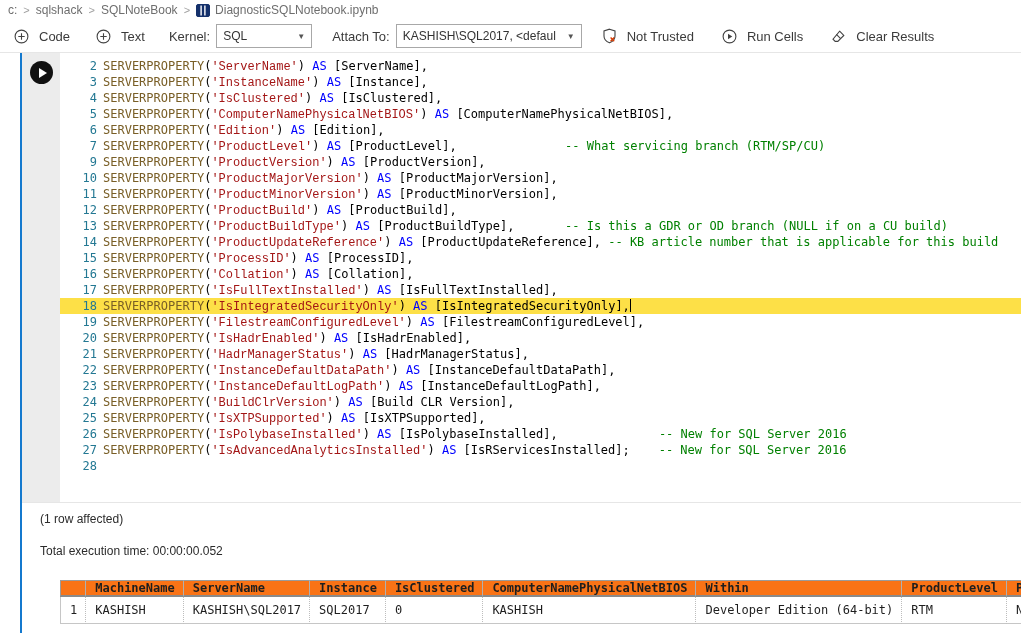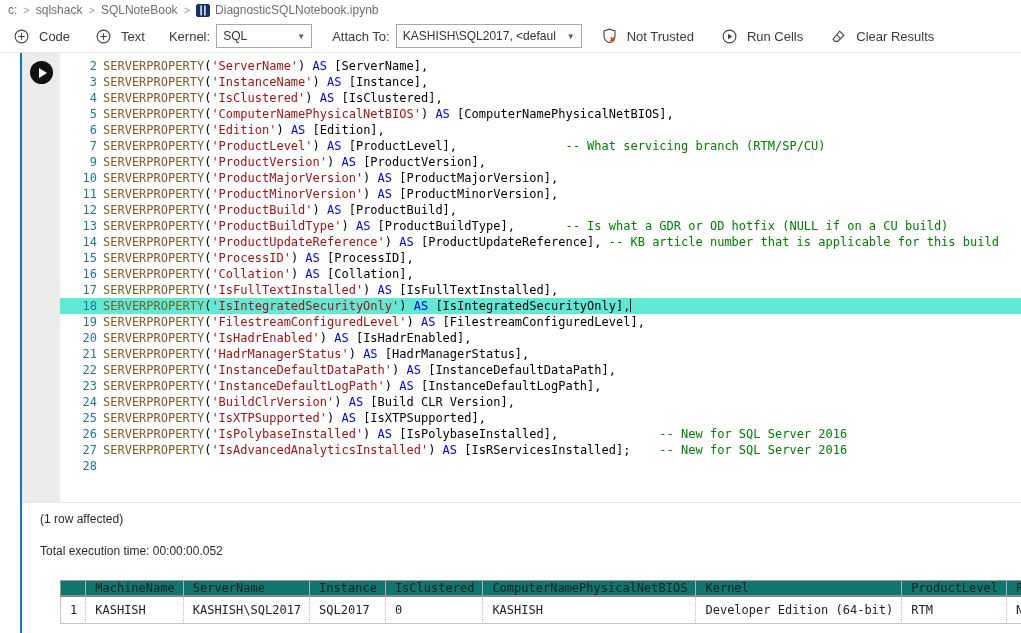--- a/index.html
+++ b/index.html
@@ -35,35 +35,35 @@
   #gutter{position:absolute;left:22px;top:53px;width:38px;height:449px;background:var(--gutter);}
   #runbtn{position:absolute;left:8px;top:8px;width:23px;height:23px;border-radius:50%;
       background:#111;display:flex;align-items:center;justify-content:center;cursor:pointer;}
   #runbtn .tri{width:0;height:0;border-style:solid;border-width:5px 0 5px 8px;
       border-color:transparent transparent transparent #fff;margin-left:2px;}
 
   
   #editor{position:absolute;left:60px;top:53px;right:0;height:449px;padding-top:5px;
       font-family:"DejaVu Sans Mono","Liberation Mono",monospace;font-size:12px;cursor:text;}
   .line{height:16px;line-height:16px;white-space:pre;}
-  .line.cur{background:#5eead4;}
+  .line.cur{background:#fde047;}
   .ln{display:inline-block;width:37px;text-align:right;color:var(--ln);margin-right:6px;}
-  .fn{color:var(--fn);} .str{color:var(--str);} .kw{color:var(--kw);}
+  .fn{color:var(--fn);} .str{color:var(--str);font-family:Liberation Mono, monospace;} .kw{color:var(--kw);}
   .pln{color:var(--pln);} .cmt{color:var(--cmt);}
   .cursor{display:inline-block;width:1px;height:13px;background:#000;vertical-align:-2px;}
 
   
   #results{position:absolute;left:22px;top:502px;right:0;bottom:0;border-top:1px solid var(--border);
       font-size:12px;color:#2b2b2b;}
   .msg1{margin:9px 0 0 18px;}
   .msg2{margin:18px 0 4px 18px;}
   #gridwrap{margin:22px 0 0 38px;width:961px;overflow:hidden;}
   table{border-collapse:separate;border-spacing:0;table-layout:fixed;
       font-family:"DejaVu Sans Mono","Liberation Mono",monospace;font-size:12px;color:#1e1e1e;}
-  th{font-weight:normal;text-align:left;height:14px;padding:0 8px 0 9px;background:#0f766e;
+  th{font-weight:bold;text-align:left;height:14px;padding:0 8px 0 9px;background:#f97316;
       border-top:1px solid #9b9b9b;border-right:1px solid #b0b0b0;border-bottom:2px solid #8a8a8a;
       overflow:hidden;white-space:nowrap;cursor:pointer;}
   th:first-child{border-left:1px solid #9b9b9b;}
   td{height:27px;padding:0 8px 0 9px;border-right:1px dotted #bdbdbd;
       border-bottom:1px solid #c6c6c6;overflow:hidden;white-space:nowrap;cursor:default;}
   td:first-child{border-left:1px solid #c6c6c6;text-align:center;}
   svg{display:block;}
 </style>
 </head>
 <body>
@@ -160,21 +160,21 @@
     <div class="line"><span class="ln">2</span><span class="fn">SERVERPROPERTY</span><span class="pln">(</span><span class="str">'ServerName'</span><span class="pln">)</span><span class="pln"> </span><span class="kw">AS</span><span class="pln"> [ServerName],</span></div>
     <div class="line"><span class="ln">3</span><span class="fn">SERVERPROPERTY</span><span class="pln">(</span><span class="str">'InstanceName'</span><span class="pln">)</span><span class="pln"> </span><span class="kw">AS</span><span class="pln"> [Instance],</span></div>
     <div class="line"><span class="ln">4</span><span class="fn">SERVERPROPERTY</span><span class="pln">(</span><span class="str">'IsClustered'</span><span class="pln">)</span><span class="pln"> </span><span class="kw">AS</span><span class="pln"> [IsClustered],</span></div>
     <div class="line"><span class="ln">5</span><span class="fn">SERVERPROPERTY</span><span class="pln">(</span><span class="str">'ComputerNamePhysicalNetBIOS'</span><span class="pln">)</span><span class="pln"> </span><span class="kw">AS</span><span class="pln"> [ComputerNamePhysicalNetBIOS],</span></div>
     <div class="line"><span class="ln">6</span><span class="fn">SERVERPROPERTY</span><span class="pln">(</span><span class="str">'Edition'</span><span class="pln">)</span><span class="pln"> </span><span class="kw">AS</span><span class="pln"> [Edition],</span></div>
     <div class="line"><span class="ln">7</span><span class="fn">SERVERPROPERTY</span><span class="pln">(</span><span class="str">'ProductLevel'</span><span class="pln">)</span><span class="pln"> </span><span class="kw">AS</span><span class="pln"> [ProductLevel],</span><span class="pln">               </span><span class="cmt">-- What servicing branch (RTM/SP/CU)</span></div>
     <div class="line"><span class="ln">9</span><span class="fn">SERVERPROPERTY</span><span class="pln">(</span><span class="str">'ProductVersion'</span><span class="pln">)</span><span class="pln"> </span><span class="kw">AS</span><span class="pln"> [ProductVersion],</span></div>
     <div class="line"><span class="ln">10</span><span class="fn">SERVERPROPERTY</span><span class="pln">(</span><span class="str">'ProductMajorVersion'</span><span class="pln">)</span><span class="pln"> </span><span class="kw">AS</span><span class="pln"> [ProductMajorVersion],</span></div>
     <div class="line"><span class="ln">11</span><span class="fn">SERVERPROPERTY</span><span class="pln">(</span><span class="str">'ProductMinorVersion'</span><span class="pln">)</span><span class="pln"> </span><span class="kw">AS</span><span class="pln"> [ProductMinorVersion],</span></div>
     <div class="line"><span class="ln">12</span><span class="fn">SERVERPROPERTY</span><span class="pln">(</span><span class="str">'ProductBuild'</span><span class="pln">)</span><span class="pln"> </span><span class="kw">AS</span><span class="pln"> [ProductBuild],</span></div>
-    <div class="line"><span class="ln">13</span><span class="fn">SERVERPROPERTY</span><span class="pln">(</span><span class="str">'ProductBuildType'</span><span class="pln">)</span><span class="pln"> </span><span class="kw">AS</span><span class="pln"> [ProductBuildType],</span><span class="pln">       </span><span class="cmt">-- Is what a GDR or OD hotfix (NULL if on a CU build)</span></div>
+    <div class="line"><span class="ln">13</span><span class="fn">SERVERPROPERTY</span><span class="pln">(</span><span class="str">'ProductBuildType'</span><span class="pln">)</span><span class="pln"> </span><span class="kw">AS</span><span class="pln"> [ProductBuildType],</span><span class="pln">       </span><span class="cmt">-- Is this a GDR or OD branch (NULL if on a CU build)</span></div>
     <div class="line"><span class="ln">14</span><span class="fn">SERVERPROPERTY</span><span class="pln">(</span><span class="str">'ProductUpdateReference'</span><span class="pln">)</span><span class="pln"> </span><span class="kw">AS</span><span class="pln"> [ProductUpdateReference],</span><span class="pln"> </span><span class="cmt">-- KB article number that is applicable for this build</span></div>
     <div class="line"><span class="ln">15</span><span class="fn">SERVERPROPERTY</span><span class="pln">(</span><span class="str">'ProcessID'</span><span class="pln">)</span><span class="pln"> </span><span class="kw">AS</span><span class="pln"> [ProcessID],</span></div>
     <div class="line"><span class="ln">16</span><span class="fn">SERVERPROPERTY</span><span class="pln">(</span><span class="str">'Collation'</span><span class="pln">)</span><span class="pln"> </span><span class="kw">AS</span><span class="pln"> [Collation],</span></div>
     <div class="line"><span class="ln">17</span><span class="fn">SERVERPROPERTY</span><span class="pln">(</span><span class="str">'IsFullTextInstalled'</span><span class="pln">)</span><span class="pln"> </span><span class="kw">AS</span><span class="pln"> [IsFullTextInstalled],</span></div>
     <div class="line cur"><span class="ln">18</span><span class="fn">SERVERPROPERTY</span><span class="pln">(</span><span class="str">'IsIntegratedSecurityOnly'</span><span class="pln">)</span><span class="pln"> </span><span class="kw">AS</span><span class="pln"> [IsIntegratedSecurityOnly],</span><span class="cursor"></span></div>
     <div class="line"><span class="ln">19</span><span class="fn">SERVERPROPERTY</span><span class="pln">(</span><span class="str">'FilestreamConfiguredLevel'</span><span class="pln">)</span><span class="pln"> </span><span class="kw">AS</span><span class="pln"> [FilestreamConfiguredLevel],</span></div>
     <div class="line"><span class="ln">20</span><span class="fn">SERVERPROPERTY</span><span class="pln">(</span><span class="str">'IsHadrEnabled'</span><span class="pln">)</span><span class="pln"> </span><span class="kw">AS</span><span class="pln"> [IsHadrEnabled],</span></div>
     <div class="line"><span class="ln">21</span><span class="fn">SERVERPROPERTY</span><span class="pln">(</span><span class="str">'HadrManagerStatus'</span><span class="pln">)</span><span class="pln"> </span><span class="kw">AS</span><span class="pln"> [HadrManagerStatus],</span></div>
     <div class="line"><span class="ln">22</span><span class="fn">SERVERPROPERTY</span><span class="pln">(</span><span class="str">'InstanceDefaultDataPath'</span><span class="pln">)</span><span class="pln"> </span><span class="kw">AS</span><span class="pln"> [InstanceDefaultDataPath],</span></div>
     <div class="line"><span class="ln">23</span><span class="fn">SERVERPROPERTY</span><span class="pln">(</span><span class="str">'InstanceDefaultLogPath'</span><span class="pln">)</span><span class="pln"> </span><span class="kw">AS</span><span class="pln"> [InstanceDefaultLogPath],</span></div>
@@ -202,21 +202,21 @@
           <col style="width: 80px;">
         </colgroup>
       <thead>
           <tr id="hdr-row">
             <th></th>
             <th>MachineName</th>
             <th>ServerName</th>
             <th>Instance</th>
             <th>IsClustered</th>
             <th>ComputerNamePhysicalNetBIOS</th>
-            <th>Kernel</th>
+            <th>Within</th>
             <th>ProductLevel</th>
             <th>Pr</th>
           </tr>
         </thead>
       <tbody id="grid-body">
           <tr>
             <td>1</td>
             <td>KASHISH</td>
             <td>KASHISH\SQL2017</td>
             <td>SQL2017</td>

